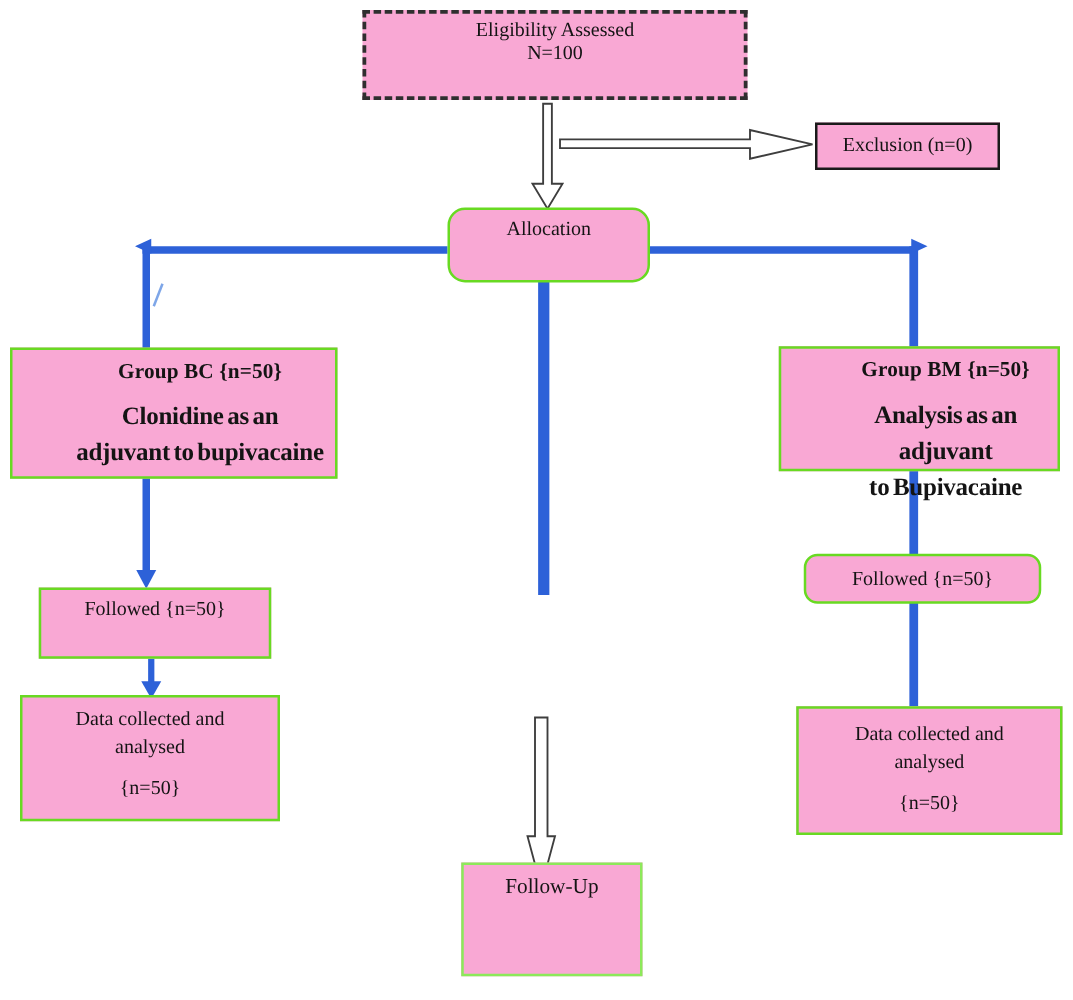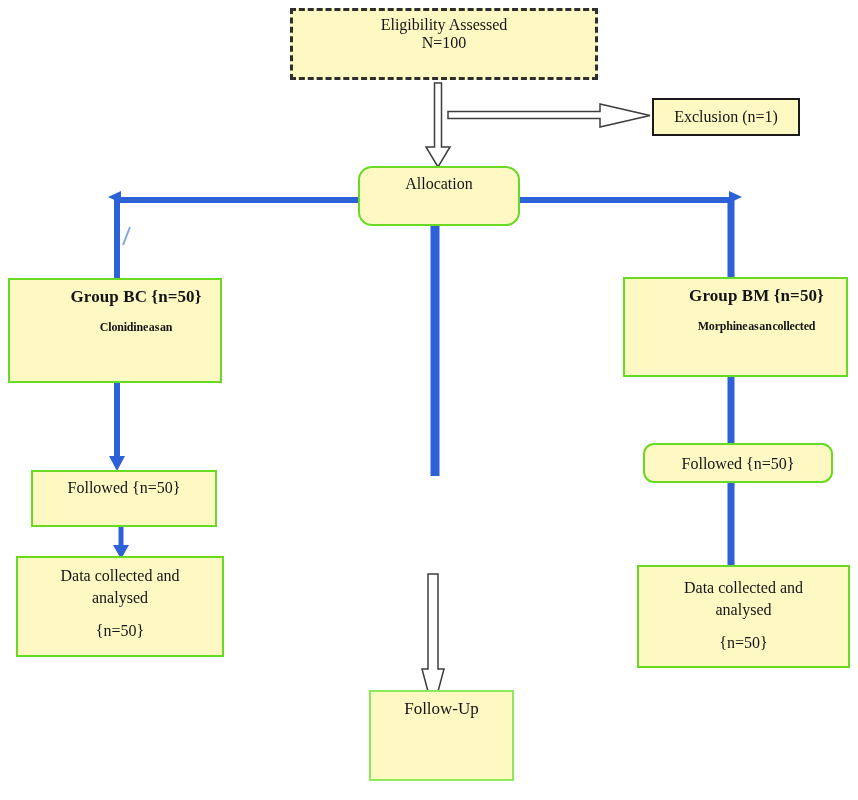--- a/index.html
+++ b/index.html
@@ -19,42 +19,42 @@
     background:#ffffff;
     font-family:"Liberation Serif","DejaVu Serif",serif;
     color:var(--text_color);
     overflow:hidden;
   }
   #connector-layer{
     position:absolute;left:0;top:0;z-index:1;
   }
   .box{
     position:absolute;z-index:2;
-    background:#fef9c3;
+    background:#f9a8d4;
     border:2px solid var(--green_border);
     text-align:center;
     font-size:16px;
     box-sizing:border-box;
   }
   .box.dashed{
     border:3px dashed var(--dashed_border);
   }
   .box.blackline{
     border:2px solid var(--black_border);
   }
   .box.rounded{border-radius:14px;text-align:center;}
   .box.rounded-sm{border-radius:11px;}
   .box.bright{border-color:var(--green_border_bright);}
   .box .t-line{display:block;}
   .bold-title{
     font-weight:bold;font-size:17px;
     letter-spacing:0.1px;
   }
   .bold-sub{
-    font-weight:bold;font-size:12px;
+    font-weight:bold;font-size:20px;
     line-height:1.45;
     word-spacing:-2px;letter-spacing:-0.2px;
   }
   .gap-sm{margin-top:12px;}
   .gap-md{}
   .pad-top{padding-top:7px;}
   .nline{line-height:1.4;}
 </style>
 </head>
 <body>
@@ -85,35 +85,37 @@
     <line x1="731" y1="197" x2="731" y2="565" stroke="#2d61d8" stroke-width="7"></line>
     <polygon points="742,197 729,191 729,203" fill="#2d61d8"></polygon>
   </svg>
 
   <div class="box dashed" style="left:290px;top:8px;width:308px;height:72px;">
     <span class="t-line" style="margin-top:5px;">Eligibility Assessed</span>
     <span class="t-line gap-md">N=100</span>
   </div>
 
   <div class="box blackline" style="left:652px;top:98px;width:148px;height:38px;line-height:34px;">
-    <span>Exclusion (n=1)</span>
+    <span>Exclusion (n=0)</span>
   </div>
 
   <div class="box rounded pad-top" style="left:358px;top:166px;width:162px;height:60px;">
     <span>Allocation</span>
   </div>
 
-  <div class="box pad-top" style="left:8px;top:278px;width:214px;height:105px;padding-left:42px;">
+  <div class="box pad-top" style="left:8px;top:278px;width:262px;height:105px;padding-left:42px;">
     <span class="t-line bold-title">Group BC {n=50}</span>
     <span class="t-line bold-sub gap-sm">Clonidine as an</span>
+    <span class="t-line bold-sub">adjuvant to bupivacaine</span>
   </div>
 
   <div class="box pad-top" style="left:623px;top:277px;width:225px;height:100px;padding-left:42px;">
     <span class="t-line bold-title">Group BM {n=50}</span>
-    <span class="t-line bold-sub gap-sm">Morphine as an collected</span>
+    <span class="t-line bold-sub gap-sm">Analysis as an adjuvant</span>
+    <span class="t-line bold-sub">to Bupivacaine</span>
   </div>
 
   <div class="box pad-top" style="left:31px;top:470px;width:186px;height:57px;">
     <span>Followed {n=50}</span>
   </div>
 
   <div class="box pad-top" style="left:16px;top:556px;width:208px;height:101px;">
     <span class="t-line nline">Data collected and</span>
     <span class="t-line nline">analysed</span>
     <span class="t-line gap-sm">{n=50}</span>

